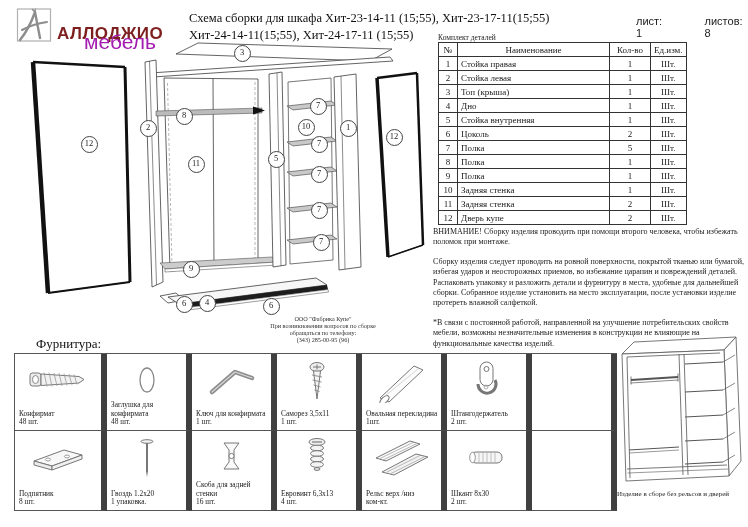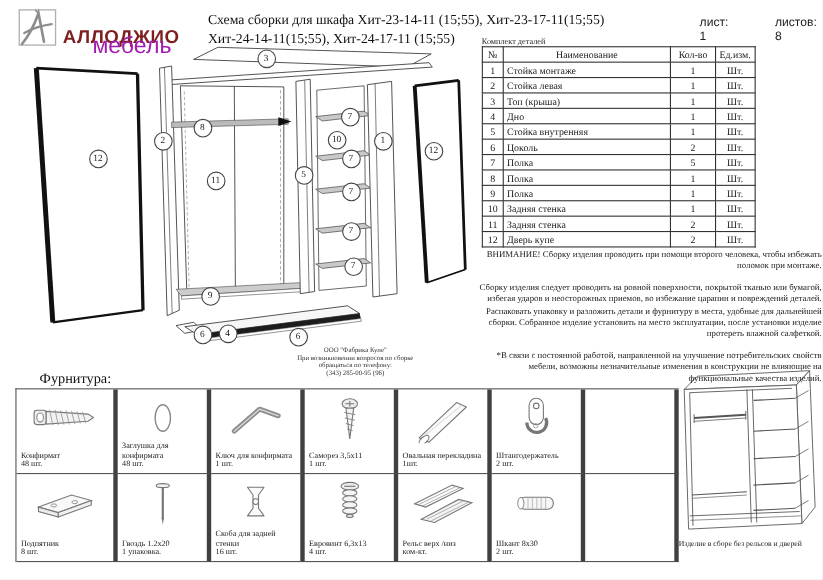--- a/index.html
+++ b/index.html
@@ -18,29 +18,29 @@
   
   .tbl-caption{font-size:7.5px;color:#222;}
   table.parts{border-collapse:collapse;font-size:9px;table-layout:fixed;}
   table.parts th,table.parts td{border:0.8px solid #333;padding:1.5px 3px;font-weight:normal;
         line-height:10px;overflow:hidden;white-space:nowrap;}
   .c{text-align:center;}
   
   .callout{position:absolute;width:15px;height:15px;border:1px solid #444;border-radius:50%;
         background:#fff;font-size:8.5px;line-height:13px;text-align:center;z-index:3;}
   
-  .notices{font-size:8px;line-height:10.4px;width:314px;text-align:right;}
+  .notices{font-size:8px;line-height:10.4px;width:314px;text-align:left;}
   .notices p{margin:0 0 9px 0;}
   
   .factory{font-size:6.2px;line-height:7px;text-align:center;color:#333;width:130px;}
   
   .hw-title{font-size:13px;color:#111;}
   .hw-grid{display:grid;grid-template-columns:92px 85px 85px 85px 85px 85px 85px;
         grid-template-rows:77px 80px;border-top:1px solid #555;border-left:1px solid #555;z-index:2;}
-  .hw-cell{position:relative;border-right:4px solid #404040;border-bottom:1px solid #555;background:transparent;}
+  .hw-cell{position:relative;border-right:6px solid #404040;border-bottom:1px solid #555;background:transparent;}
   .hw-icon{position:absolute;top:3px;left:50%;transform:translateX(-50%);}
   .hw-label{position:absolute;left:4px;bottom:3px;font-size:7.4px;line-height:8.6px;color:#222;}
   .assembled-caption{font-size:7px;text-align:center;width:150px;color:#222;}
 </style>
 </head>
 <body>
 
 <div id="page">
 
   <svg id="bg-art" width="748" height="527" viewBox="0 0 748 527" stroke="#3c3c3c" stroke-width="0.8" fill="none" stroke-linejoin="round">
@@ -175,21 +175,21 @@
       </colgroup>
     <tbody>
         <tr>
       <th class="c">№</th>
       <th class="c">Наименование</th>
       <th class="c">Кол-во</th>
       <th class="c">Ед.изм.</th>
     </tr>
     <tr>
           <td class="c">1</td>
-          <td>Стойка монтаже</td>
+          <td>Стойка правая</td>
           <td class="c">1</td>
           <td class="c">Шт.</td>
         </tr>
     <tr>
           <td class="c">2</td>
           <td>Стойка левая</td>
           <td class="c">1</td>
           <td class="c">Шт.</td>
         </tr>
     <tr>

